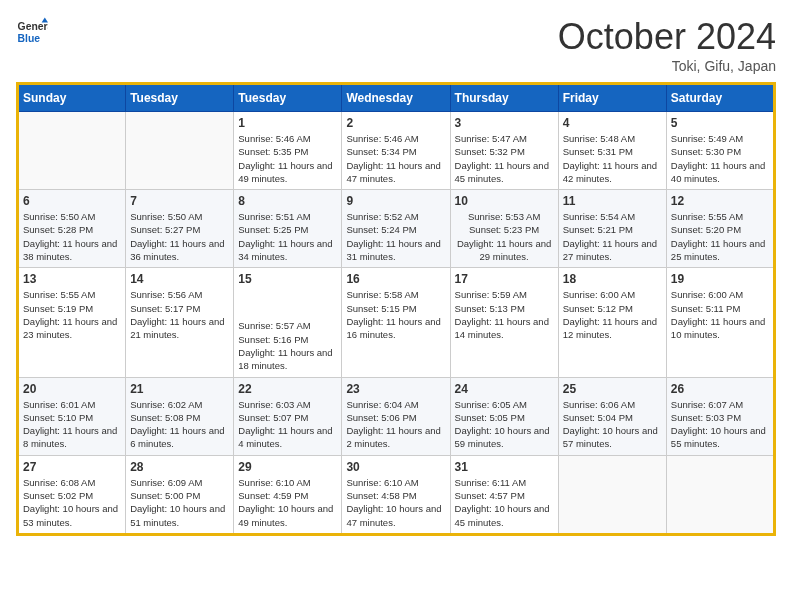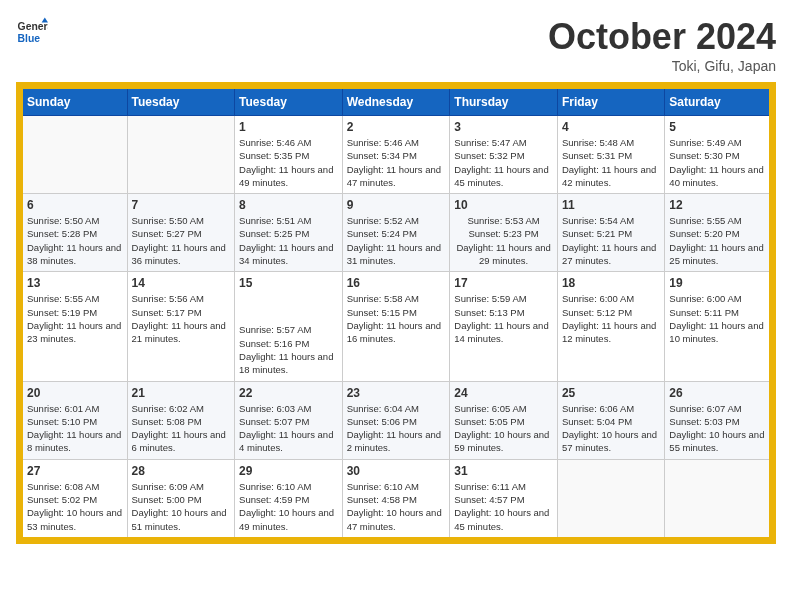--- a/index.html
+++ b/index.html
@@ -23,31 +23,31 @@
     }
     .logo-icon {
       width: 32px;
       height: 32px;
     }
     .title-block {
       text-align: right;
     }
     .month-title {
       font-size: 36px;
-      font-weight: bold;
+      font-weight: normal;
       color: #333;
     }
     .location {
       font-size: 14px;
       color: #555;
     }
     .calendar {
       width: 100%;
       border-collapse: collapse;
-      border: 7px solid #eab308;
+      border: 3px solid #eab308;
     }
     .calendar th {
       background-color: #1565c0;
       color: #fff;
       font-size: 12px;
       font-weight: bold;
       padding: 6px 4px;
       text-align: left;
       border: 1px solid #0d47a1;
     }

